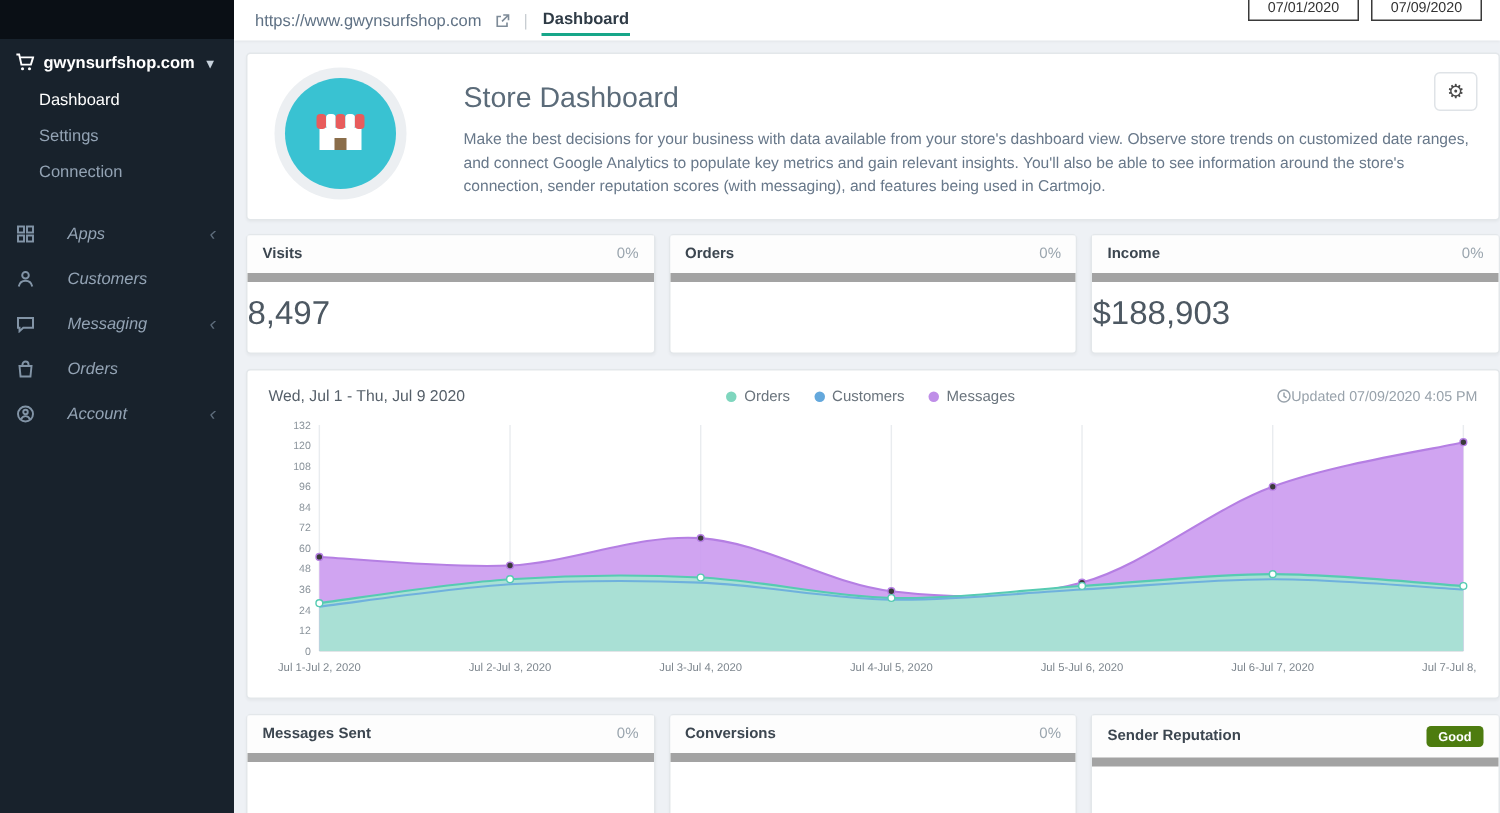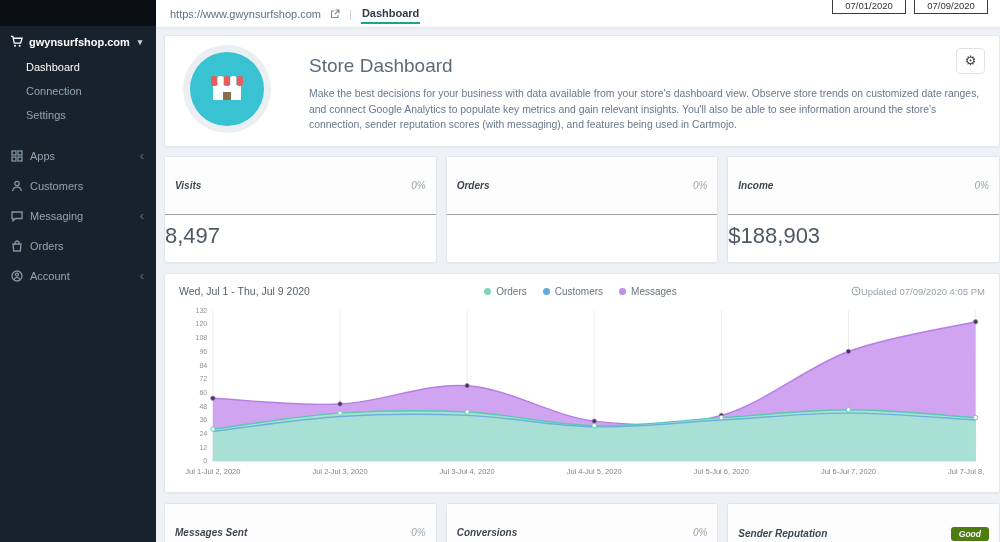--- a/index.html
+++ b/index.html
@@ -10,22 +10,22 @@
   
   .sidebar { width:156px; flex-shrink:0; background:#18222c; color:#93a3b4; }
   .sidebar-topstrip { height:26px; background:#0a0f15; }
   .store-row { display:flex; align-items:center; gap:6px; padding:9px 10px 7px 10px;
     color:#ffffff; font-size:11px; font-weight:bold; cursor:pointer; }
   .store-row svg { flex-shrink:0; }
   .store-chevron { font-size:9px; color:#c7d2dc; margin-left:2px; }
   .sub-item { padding:6px 8px 6px 26px; font-size:11px; color:#93a3b4; cursor:pointer; }
   .sub-item.active { color:#ffffff; }
   .nav-group { margin-top:14px; }
-  .nav-item { display:flex; align-items:center; gap:7px; padding:9px 12px 9px 11px;
-    font-size:11px; color:#93a3b4; cursor:pointer; }
+  .nav-item { display:flex; align-items:center; gap:22px; padding:9px 12px 9px 11px;
+    font-size:11px; color:#93a3b4; cursor:pointer;font-style:italic; }
   .nav-item .chev { margin-left:auto; font-size:13px; color:#5f6e7d; line-height:10px; }
   .nav-item svg { flex-shrink:0; stroke:#8294a6; }
 
   
   .main { flex:1; display:flex; flex-direction:column; min-width:0; }
   .topbar { height:27px; background:#ffffff; display:flex; align-items:center;
     padding:0 12px 0 14px; gap:9px; font-size:11px; overflow:hidden; flex-shrink:0;
     box-shadow:0 1px 2px rgba(0,0,0,0.06); }
   .topbar-url { color:#5f7184; }
   .divider { color:#c8cdd2; }
@@ -51,21 +51,21 @@
   .page-title { font-size:19px; font-weight:400; color:#5b6b79; margin-bottom:9px; }
   .page-desc { font-size:10.4px; color:#68788a; line-height:1.5; }
   .gear-btn { position:absolute; top:12px; right:14px; width:29px; height:26px;
     border:1px solid #dfe3e7; border-radius:4px; background:#fff; color:#4a4a4a;
     font-size:13px; line-height:24px; text-align:center; cursor:pointer; }
 
   
   .metric-row { display:flex; gap:9px; margin-top:9px; }
   .metric-card { flex:1; min-width:0; }
   .m-head { display:flex; justify-content:space-between; align-items:center;
-    padding:23px 10px; border-bottom:1px solid #a3a3a3; background:#fdfdfd;font-style:italic; }
+    padding:7px 10px; border-bottom:6px solid #a3a3a3; background:#fdfdfd; }
   .m-label { font-size:10px; font-weight:bold; color:#3c4650; }
   .m-pct { font-size:10px; color:#9aa5ae; }
   .m-value { padding:8px 10px 13px 0; font-size:22px; color:#4d5862; }
 
   
   .chart-card { margin-top:10px; padding:11px 14px 6px 14px; }
   .chart-head { display:flex; align-items:center; font-size:10.5px; margin-bottom:4px; }
   .range-label { color:#555f69; }
   .legend { display:flex; gap:16px; margin:0 auto; align-items:center; }
   .legend-item { display:flex; align-items:center; gap:5px; font-size:10px; color:#6a747d; }
@@ -91,22 +91,22 @@
       <svg width="13" height="13" viewBox="0 0 14 14" fill="none" stroke="#ffffff" stroke-width="1.4">
         <path d="M1 1.5h2l1.6 7.2h6.8L13 3.5H4"></path>
         <circle cx="5.4" cy="11.6" r="1.1" fill="#fff" stroke="none"></circle>
         <circle cx="10.4" cy="11.6" r="1.1" fill="#fff" stroke="none"></circle>
       </svg>
       <span>gwynsurfshop.com</span>
       <span class="store-chevron">▾</span>
     </div>
 
     <div class="sub-item active">Dashboard</div>
+    <div class="sub-item">Settings</div>
     <div class="sub-item">Connection</div>
-    <div class="sub-item">Settings</div>
 
     <div class="nav-group">
       <div class="nav-item">
         <svg width="12" height="12" viewBox="0 0 12 12" fill="none" stroke-width="1.3">
           <rect x="1" y="1" width="4" height="4"></rect>
             <rect x="7" y="1" width="4" height="4"></rect>
           <rect x="1" y="7" width="4" height="4"></rect>
             <rect x="7" y="7" width="4" height="4"></rect>
         </svg>
         <span>Apps</span>

